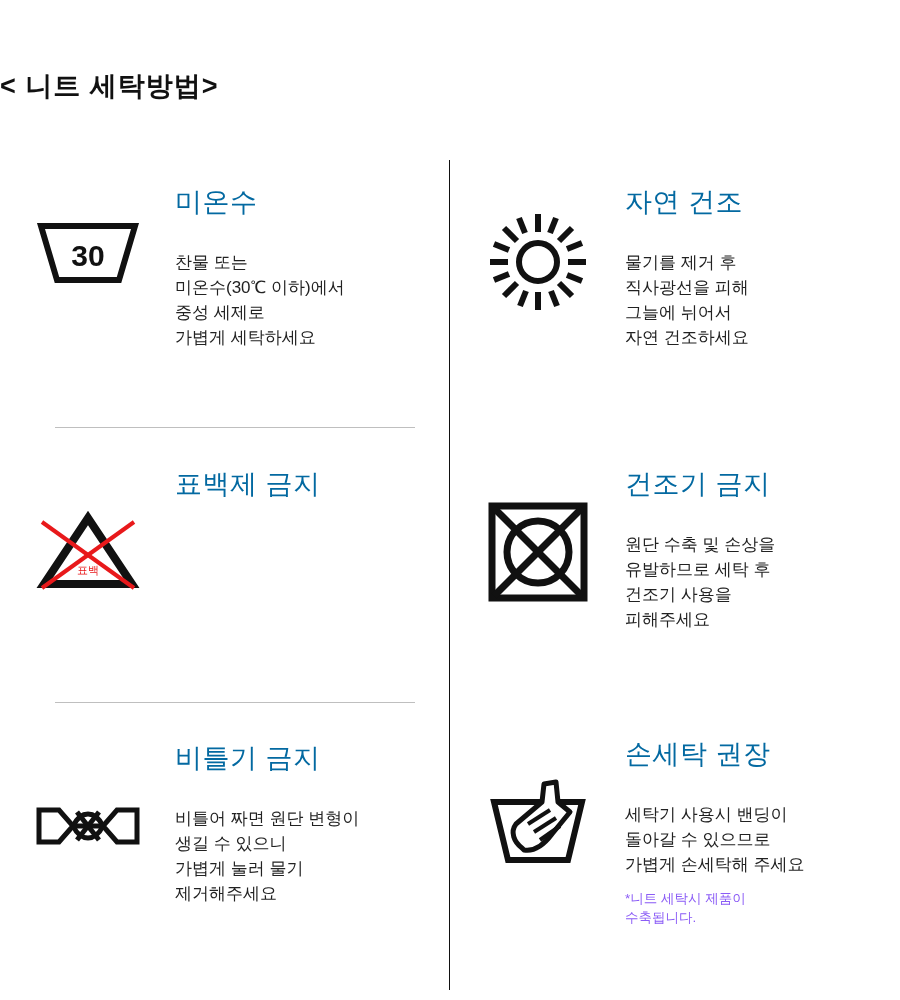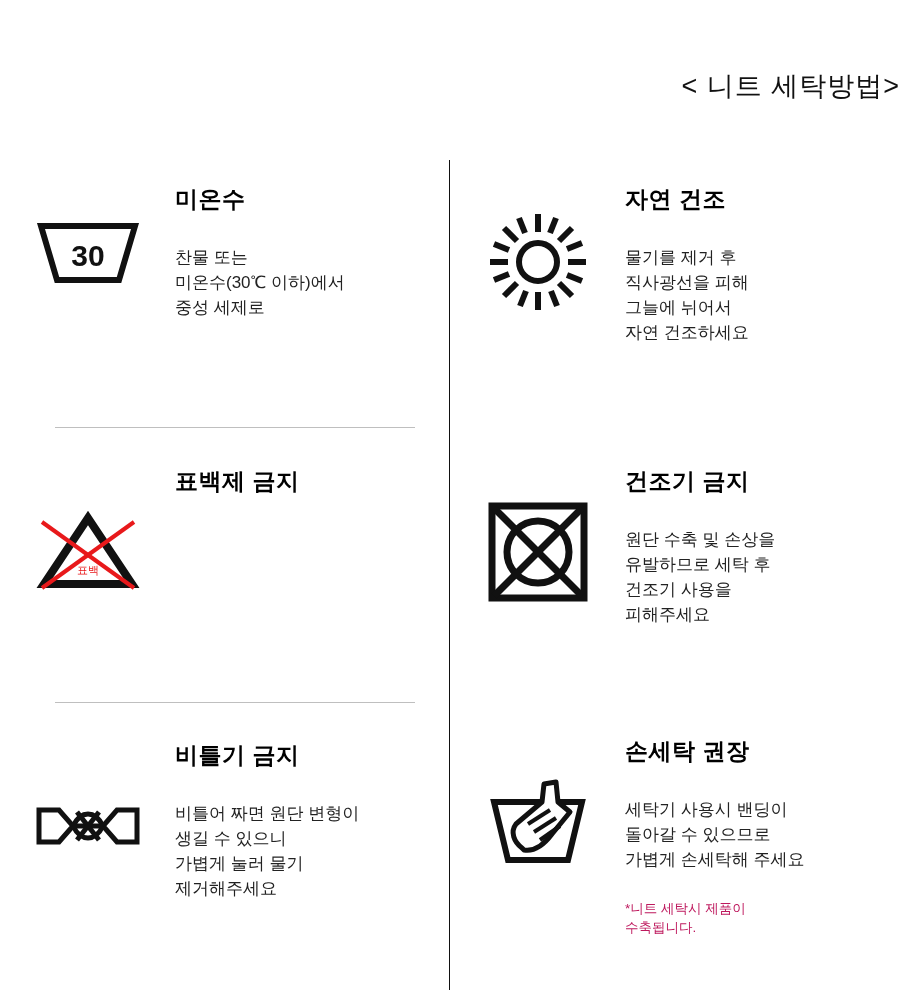--- a/index.html
+++ b/index.html
@@ -9,23 +9,23 @@
   }
   body {
     width: 900px;
     height: 1000px;
     font-family: "Liberation Sans", sans-serif;
     color: #1a1a1a;
     position: relative;
     overflow: hidden;
   }
   .page-title {
-    text-align: right;
+    text-align: left;
     font-size: 27px;
-    font-weight: normal;
+    font-weight: bold;
     letter-spacing: 1px;
     padding-top: 68px;
     color: #111;
   }
   .grid {
     position: absolute;
     top: 150px;
     left: 0;
     width: 900px;
     height: 850px;
@@ -65,37 +65,37 @@
     justify-content: center;
     padding-top: 60px;
     flex: 0 0 175px;
   }
   .text-box {
     flex: 1;
     padding-top: 34px;
     padding-right: 14px;
   }
   .item-title {
-    font-size: 23px;
-    font-weight: bold;
-    color: #000000;
+    font-size: 27px;
+    font-weight: normal;
+    color: #0369a1;
     margin: 0 0 30px 0;
     letter-spacing: 0.5px;
   }
   .item-lines {
     font-size: 17px;
     line-height: 25px;
     color: #222;
   }
   .item-lines div { white-space: nowrap; }
   .note {
     font-size: 13.5px;
     line-height: 19px;
-    color: #be185d;
-    margin-top: 27px;
+    color: #8b5cf6;
+    margin-top: 12px;
   }
   .note div { white-space: nowrap; }
   svg { display: block; }
 </style>
 </head>
 <body>
 
 <div class="page-title">&lt; 니트 세탁방법&gt;</div>
 
 <div class="center-divider"></div>
@@ -110,20 +110,21 @@
           <line x1="8" y1="16" x2="102" y2="16" stroke="#111" stroke-width="6"></line>
           <text x="55" y="56" font-family="'Liberation Sans', sans-serif" font-size="30" font-weight="bold" text-anchor="middle" fill="#111">30</text>
         </svg>
       </div>
       <div class="text-box">
         <div class="item-title">미온수</div>
         <div class="item-lines">
           <div>찬물 또는</div>
           <div>미온수(30℃ 이하)에서</div>
           <div>중성 세제로</div>
+          <div>가볍게 세탁하세요</div>
         </div>
       </div>
     </div>
   </div>
 
   <div class="cell">
     <div class="cell-inner">
       <div class="icon-box">
         <svg width="104" height="104" viewBox="0 0 104 104">
           <circle cx="52" cy="52" r="19" fill="none" stroke="#111" stroke-width="6"></circle>

